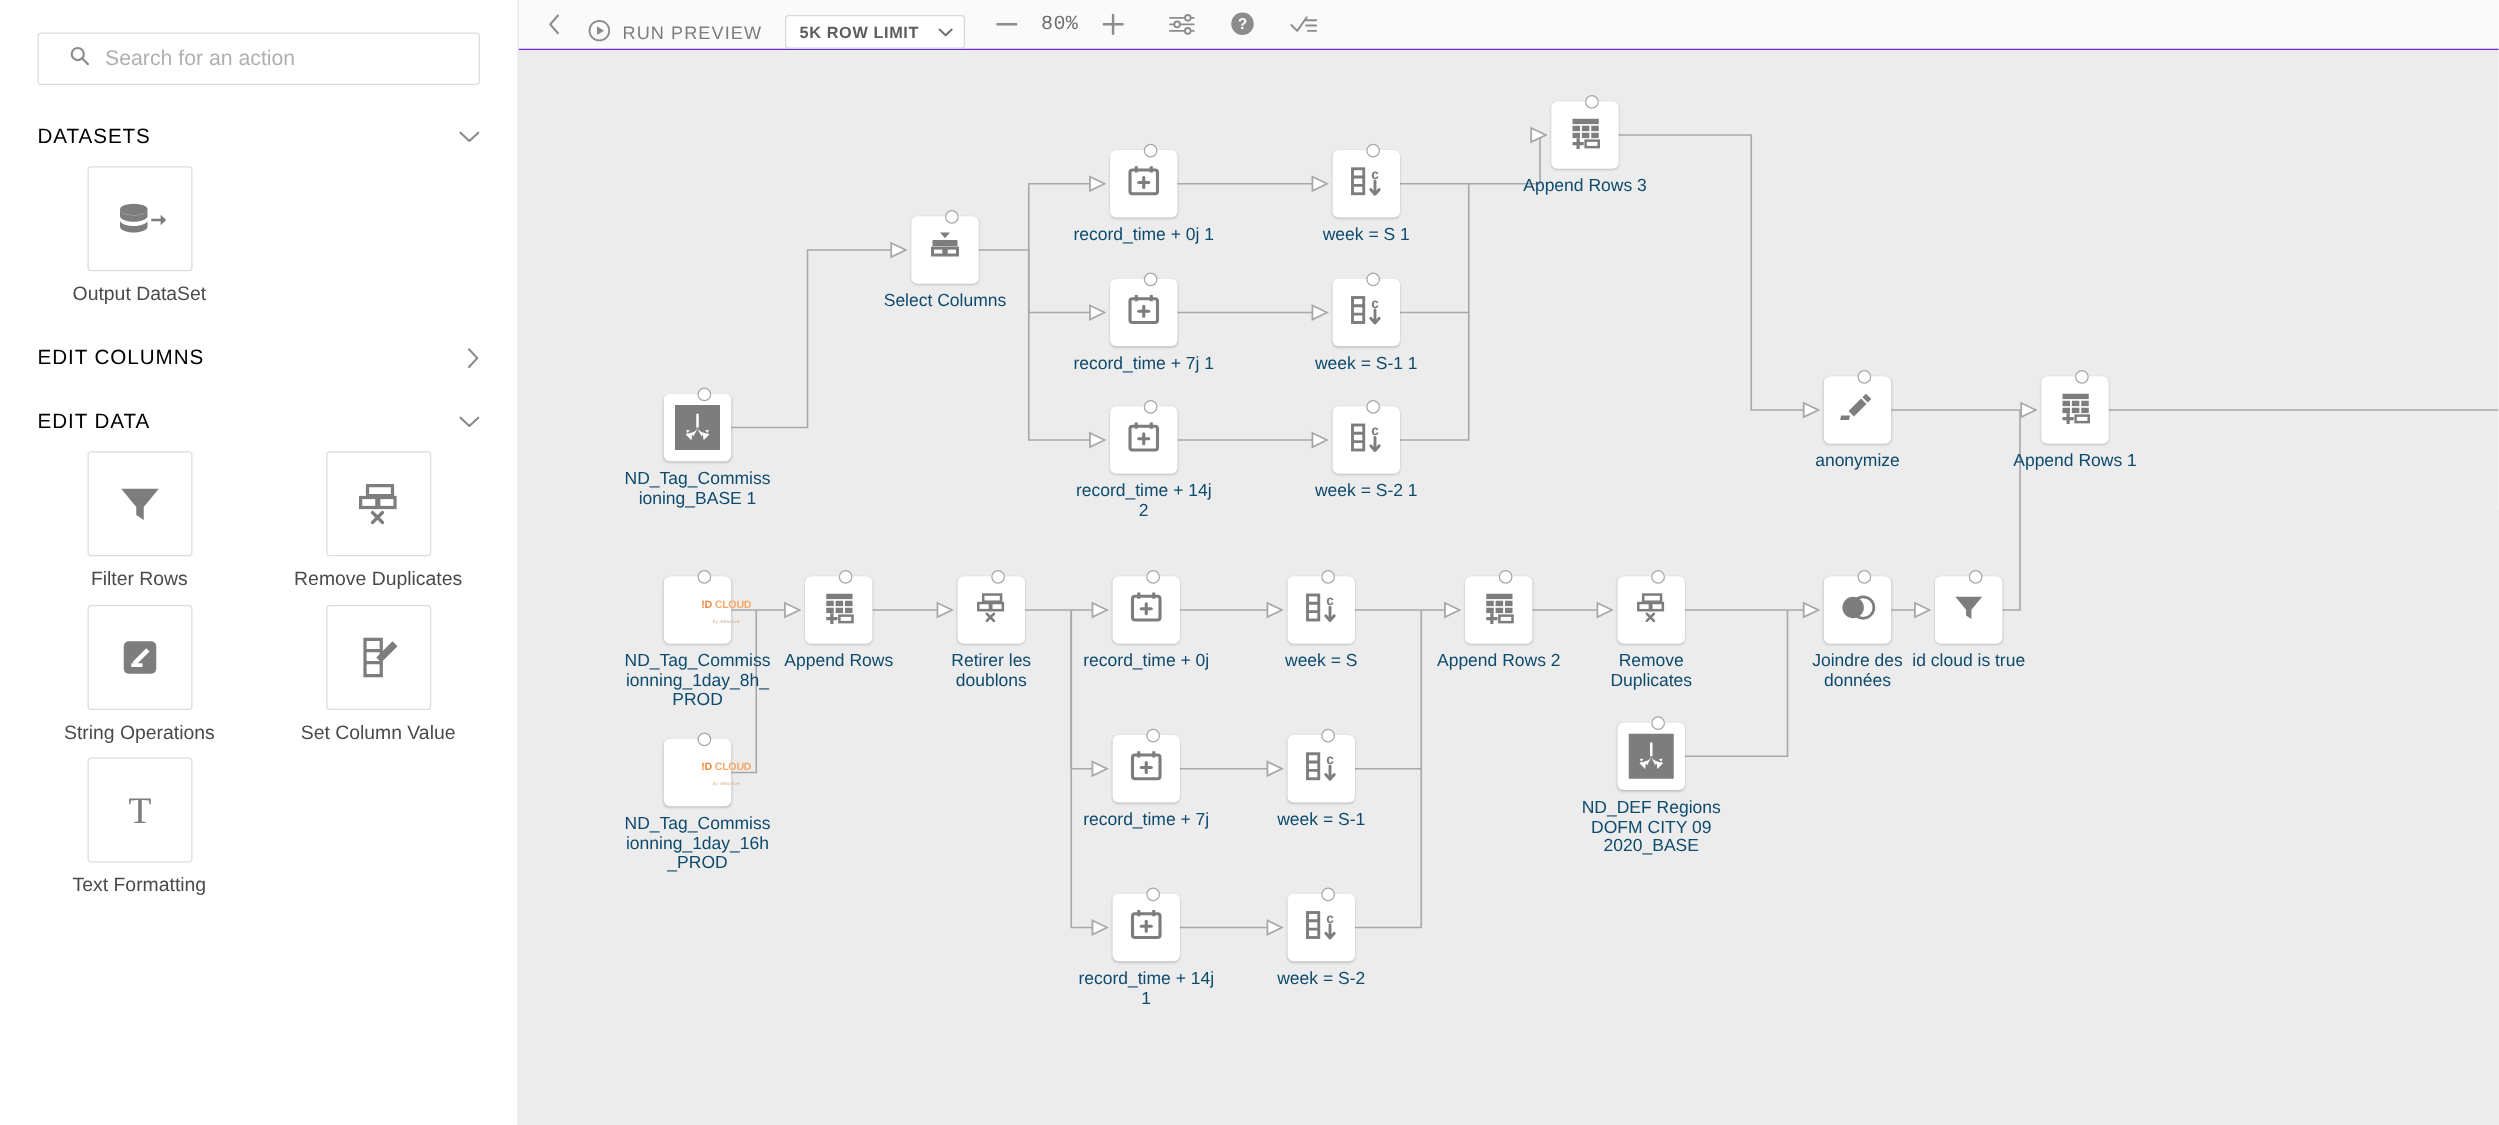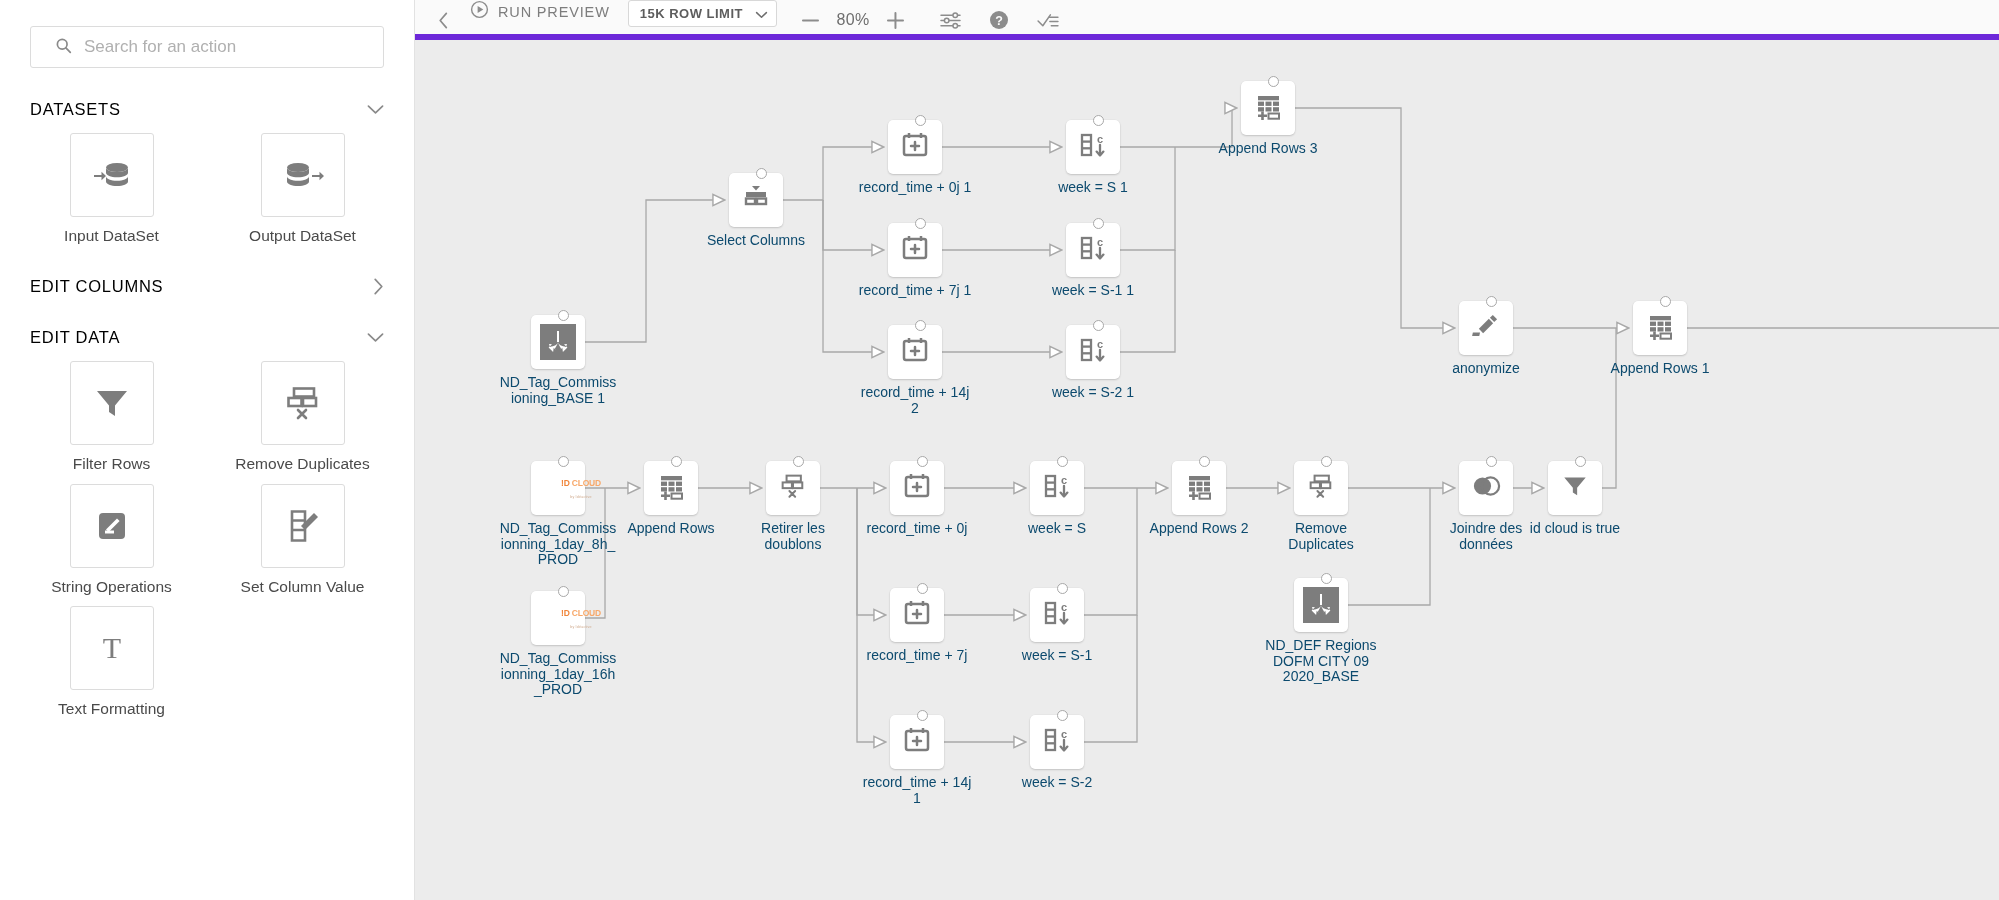--- a/index.html
+++ b/index.html
@@ -68,22 +68,22 @@
   .tile .cap {
     margin-top: 9px; font-size: 15.5px; color: #4a4a4a;
     line-height: 1.25; word-wrap: break-word;
   }
 
   
   #main { flex: 1 1 auto; height: 900px; display: flex; flex-direction: column; min-width: 0; }
   #toolbar {
     height: 40px; flex: 0 0 40px;
     background: #fafafa;
-    border-bottom: 6px solid #6d28d9;
-    display: flex; align-items: flex-start;
+    border-bottom: 1px solid #6d28d9;
+    display: flex; align-items: flex-end;
     padding: 0 0 0 14px;
     gap: 0;
   }
   .tb-btn {
     display: flex; align-items: center; justify-content: center;
     cursor: pointer; color: #8c8c8c;
     height: 40px; padding: 0 9px;
   }
   .tb-run { display: flex; align-items: center; gap: 9px; padding: 0 10px 0 12px; cursor: pointer; }
   .tb-run .lbl {
@@ -91,21 +91,21 @@
   }
   .tb-select {
     margin-left: 8px;
     height: 27px; min-width: 144px;
     border: 1px solid #d8d8d8; border-radius: 3px;
     background: #fff;
     display: flex; align-items: center; justify-content: space-between;
     padding: 0 8px 0 11px; cursor: pointer; gap: 12px;
   }
   .tb-select .lbl { font-size: 13px; letter-spacing: .5px; color: #5d5d5d; font-weight: 700; white-space: nowrap; }
-  .zoom-grp { display: flex; align-items: center; margin-left: 16px; gap: 2px; }
+  .zoom-grp { display: flex; align-items: center; margin-left: 16px; gap: 2px; font-family: Liberation Mono, monospace; }
   .zoom-val { font-size: 16px; color: #6e6e6e; min-width: 46px; text-align: center; letter-spacing: .3px; }
   .tb-icons { display: flex; align-items: center; margin-left: 18px; gap: 10px; }
 
   
   #canvas {
     flex: 1 1 auto; position: relative;
     background: #ececec; overflow: hidden;
   }
   #edges { position: absolute; inset: 0; width: 100%; height: 100%; }
 
@@ -168,31 +168,20 @@
       <span class="chev">
         <svg width="17" height="11" viewBox="0 0 18 11" fill="none" stroke="#8a8a8a" stroke-width="1.8" stroke-linecap="round" stroke-linejoin="round">
             <polyline points="1.5,2 9,9 16.5,2"></polyline>
           </svg>
       </span>
     </div>
     <div class="tile-grid">
       <div class="tile">
         <div class="box">
           <svg width="44" height="44" viewBox="0 0 44 44" fill="#7d7d7d">
-            <ellipse cx="27" cy="14.5" rx="11" ry="4.6"></ellipse>
-            <path d="M16 14.5v5.2c0 2.5 4.9 4.6 11 4.6s11-2.1 11-4.6v-5.2c0 2.5-4.9 4.6-11 4.6s-11-2.1-11-4.6z"></path>
-            <path d="M16 23.2v5.2c0 2.5 4.9 4.6 11 4.6s11-2.1 11-4.6v-5.2c0 2.5-4.9 4.6-11 4.6s-11-2.1-11-4.6z"></path>
-            <path d="M4 22h7.5v-3.2L16 23l-4.5 4.2V24H4z"></path>
-          </svg>
-        </div>
-        <div class="cap">Input DataSet</div>
-      </div>
-      <div class="tile">
-        <div class="box">
-          <svg width="44" height="44" viewBox="0 0 44 44" fill="#7d7d7d">
             <ellipse cx="17" cy="14.5" rx="11" ry="4.6"></ellipse>
             <path d="M6 14.5v5.2c0 2.5 4.9 4.6 11 4.6s11-2.1 11-4.6v-5.2c0 2.5-4.9 4.6-11 4.6s-11-2.1-11-4.6z"></path>
             <path d="M6 23.2v5.2c0 2.5 4.9 4.6 11 4.6s11-2.1 11-4.6v-5.2c0 2.5-4.9 4.6-11 4.6s-11-2.1-11-4.6z"></path>
             <path d="M31 22h7.5v-3.2L43 23l-4.5 4.2V24H31z"></path>
           </svg>
         </div>
         <div class="cap">Output DataSet</div>
       </div>
     </div>
 
@@ -275,21 +264,21 @@
       <div class="tb-run">
         <span>
           <svg width="19" height="19" viewBox="0 0 20 20" fill="none" stroke="#8c8c8c" stroke-width="1.5">
             <circle cx="10" cy="10" r="8.3"></circle>
               <path d="M8 6.3l6 3.7-6 3.7z" fill="#8c8c8c" stroke="none"></path>
           </svg>
         </span>
         <span class="lbl">RUN PREVIEW</span>
       </div>
       <div class="tb-select">
-        <span class="lbl">15K ROW LIMIT</span>
+        <span class="lbl">5K ROW LIMIT</span>
         <span>
           <svg width="13" height="8" viewBox="0 0 14 9" fill="none" stroke="#6e6e6e" stroke-width="1.7" stroke-linecap="round" stroke-linejoin="round">
               <polyline points="1.5,1.8 7,7 12.5,1.8"></polyline>
             </svg>
         </span>
       </div>
       <div class="zoom-grp">
         <div class="tb-btn">
           <svg width="17" height="3" viewBox="0 0 18 3">
               <rect x="0" y="0.4" width="18" height="2.1" rx="1" fill="#8c8c8c"></rect>

